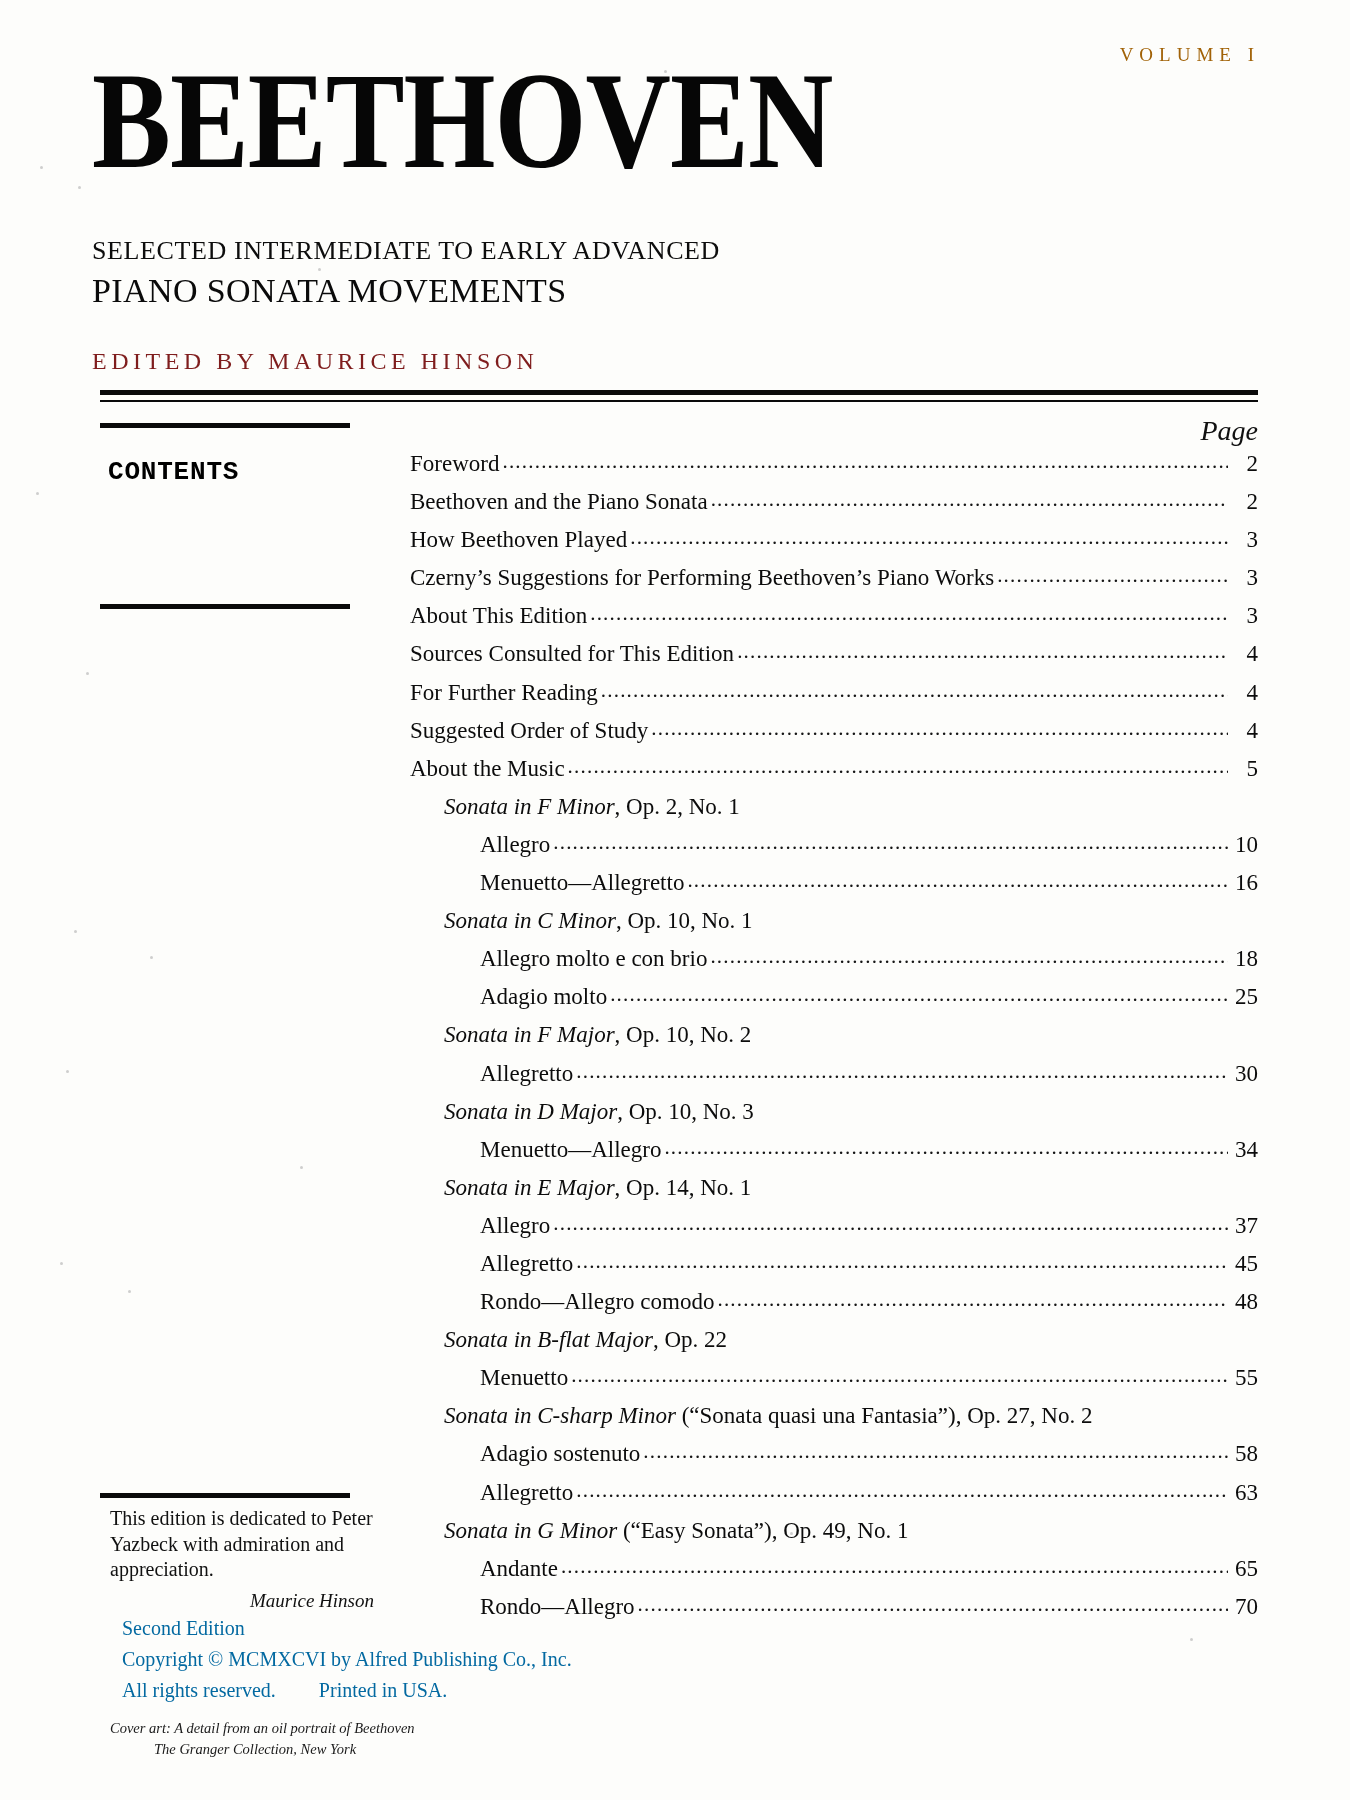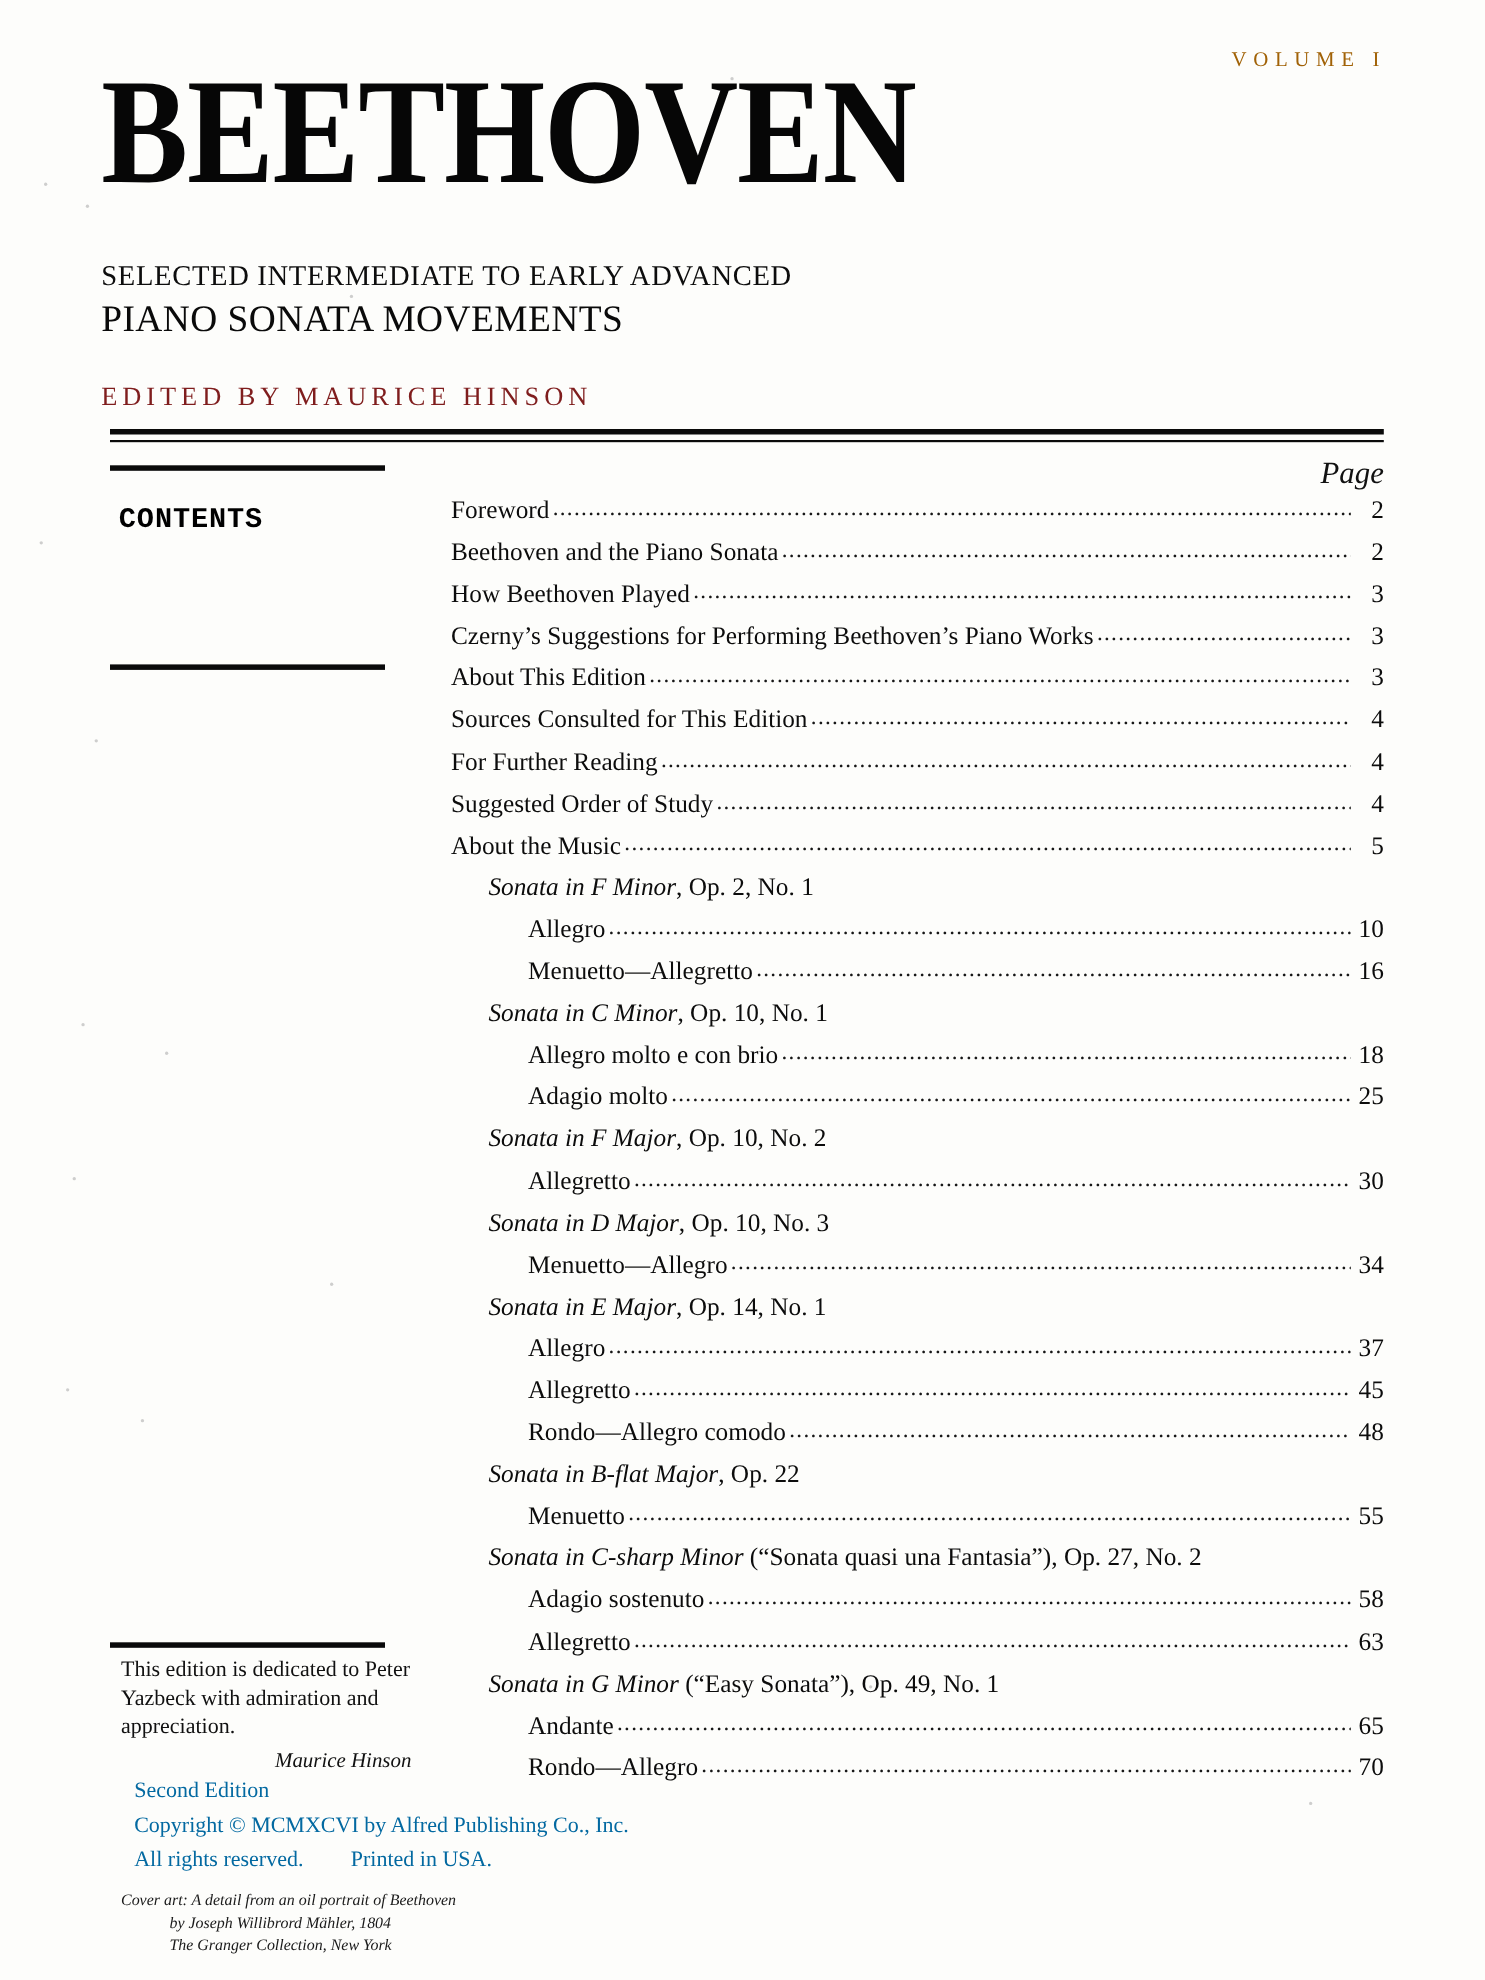--- a/index.html
+++ b/index.html
@@ -417,21 +417,20 @@
     <div>Second Edition</div>
     <div>Copyright © MCMXCVI by Alfred Publishing Co., Inc.</div>
     <div class="rights-line">
       <span>All rights reserved.</span>
       <span class="printed">Printed in USA.</span>
     </div>
   </div>
 
   <div class="coverart">
     <span>Cover art: A detail from an oil portrait of Beethoven</span>
-    <span class="ind">by Joseph Willibrord Mähler, 1804</span>
     <span class="ind">The Granger Collection, New York</span>
   </div>
 
   <div class="speck" style="left:40px;top:166px;"></div>
   <div class="speck" style="left:78px;top:186px;"></div>
   <div class="speck" style="left:664px;top:70px;"></div>
   <div class="speck" style="left:36px;top:492px;"></div>
   <div class="speck" style="left:86px;top:672px;"></div>
   <div class="speck" style="left:74px;top:930px;"></div>
   <div class="speck" style="left:150px;top:956px;"></div>

